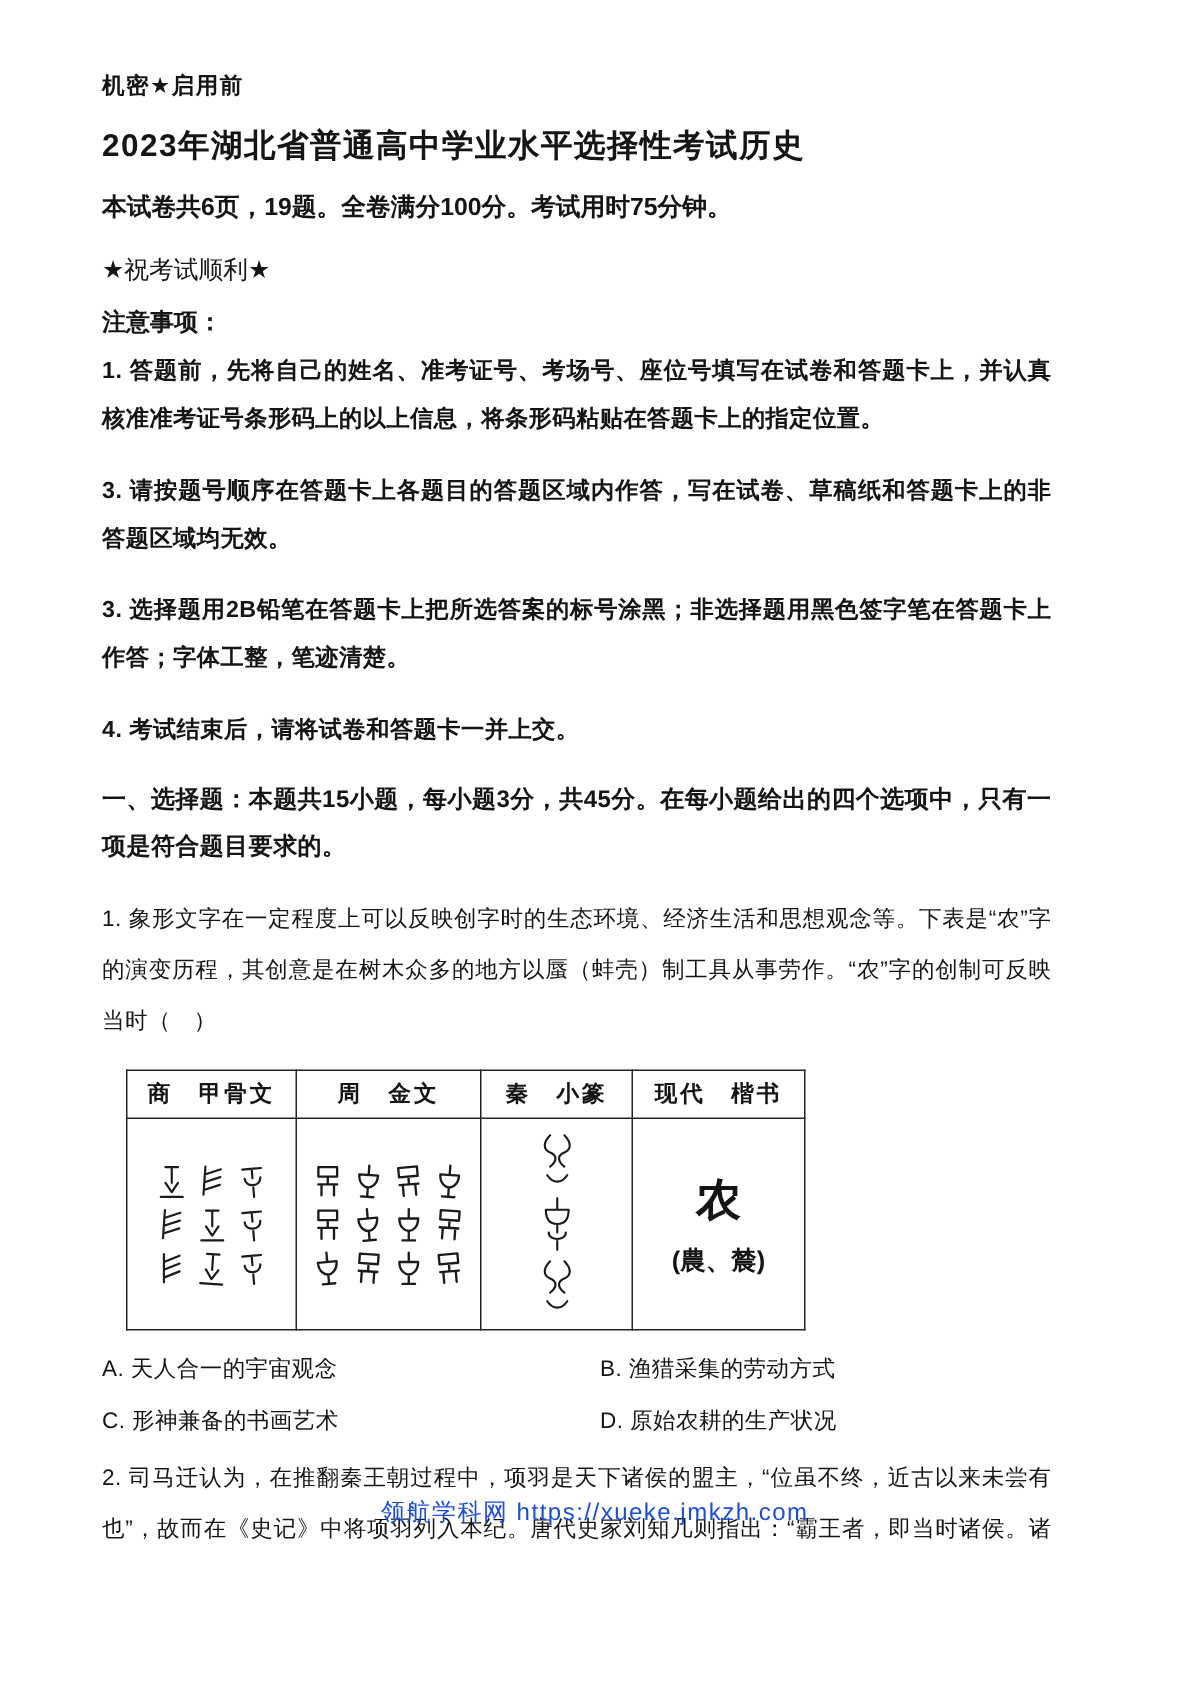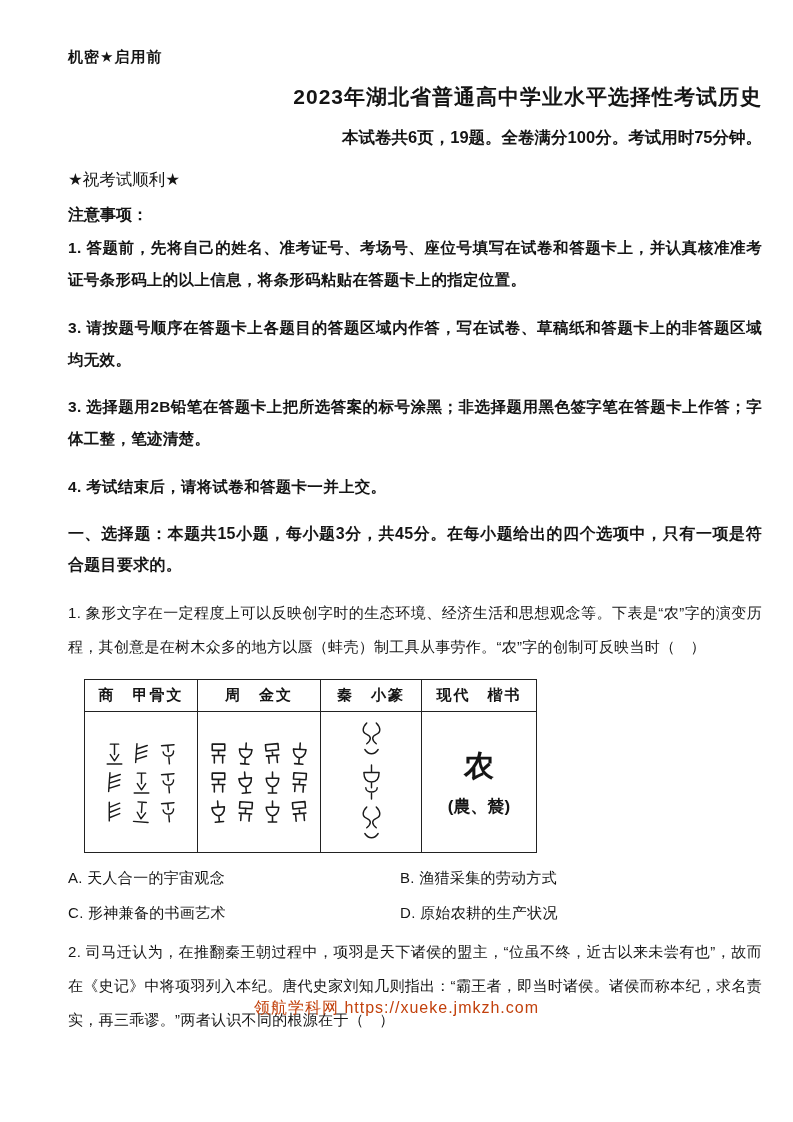--- a/index.html
+++ b/index.html
@@ -1,21 +1,21 @@
 <!DOCTYPE html>
 <html><head>
 <meta charset="utf-8">
 <style>
   html,body{margin:0;padding:0;background:#ffffff;}
   body{font-family:"Liberation Sans","DejaVu Sans",sans-serif;color:#151515;}
   .page{width:793px;height:1045px;position:relative;box-sizing:border-box;
-        padding:48px 31px 0 68px;background:#fff;overflow:hidden;}
+        padding:48px 92px 0 68px;background:#fff;overflow:hidden;}
   .confidential{font-size:15px;font-weight:700;letter-spacing:1px;}
-  .title{text-align:right;font-size:21px;font-weight:700;margin-top:16px;letter-spacing:1px;}
-  .subtitle{text-align:right;font-size:16.5px;font-weight:700;margin-top:16px;}
+  .title{text-align:left;font-size:21px;font-weight:700;margin-top:16px;letter-spacing:1px;}
+  .subtitle{text-align:left;font-size:16.5px;font-weight:700;margin-top:16px;}
   .wish{font-size:16.5px;font-weight:400;margin-top:20px;}
   .notes-heading{font-size:16px;font-weight:700;margin-top:14px;}
   .note{font-size:15.5px;font-weight:600;line-height:32px;text-align:justify;margin-top:6px;letter-spacing:.3px;}
   .section-heading{font-size:16px;font-weight:700;line-height:31px;text-align:justify;margin-top:10px;letter-spacing:.3px;}
   .stem{font-size:15px;font-weight:500;line-height:34px;text-align:justify;margin-top:12px;letter-spacing:.3px;}
   .char-table{border-collapse:collapse;margin:12px 0 0 16px;}
   .char-table th,.char-table td{border:1.6px solid #222;}
   .char-table th{font-size:15px;font-weight:600;padding:6px 8px;letter-spacing:2px;}
   .char-table td{vertical-align:middle;text-align:center;height:138px;}
   .col-oracle{width:96px;} .col-bronze{width:106px;} .col-seal{width:84px;} .col-modern{width:98px;}
@@ -23,21 +23,21 @@
   .seal-box{display:flex;flex-direction:column;align-items:center;}
   .glyph{width:21px;height:25px;margin:2px 3px;}
   .glyph-tall{width:25px;height:38px;margin:2px 0;}
   .glyph:nth-child(2n){transform:rotate(4deg);}
   .glyph:nth-child(3n){transform:rotate(-5deg);}
   .modern-char{font-size:30px;font-weight:600;}
   .modern-variants{font-size:17px;font-weight:600;margin-top:8px;}
   .options-row{display:flex;font-size:15px;font-weight:400;margin-top:16px;letter-spacing:.3px;}
   .options-row .opt-left{width:332px;flex:0 0 332px;}
   .watermark{position:absolute;left:0;right:0;bottom:26px;text-align:center;
-             color:#c2410c;font-size:16px;font-weight:500;letter-spacing:1px;margin-top:24px;}
+             color:#1d4ed8;font-size:16px;font-weight:500;letter-spacing:1px;margin-top:24px;}
   .defs-holder{position:absolute;width:0;height:0;overflow:hidden;}
 </style>
 </head>
 <body>
 
 <svg class="defs-holder" aria-hidden="true">
   <defs>
     <g id="ob1" stroke="#1b1b1b" stroke-width="1.4" fill="none" stroke-linecap="round" stroke-linejoin="round">
       <path d="M6 3 H14 M10 3 V13 M6 13 L10 19 L14 13 M3 22 H17"></path>
     </g>

